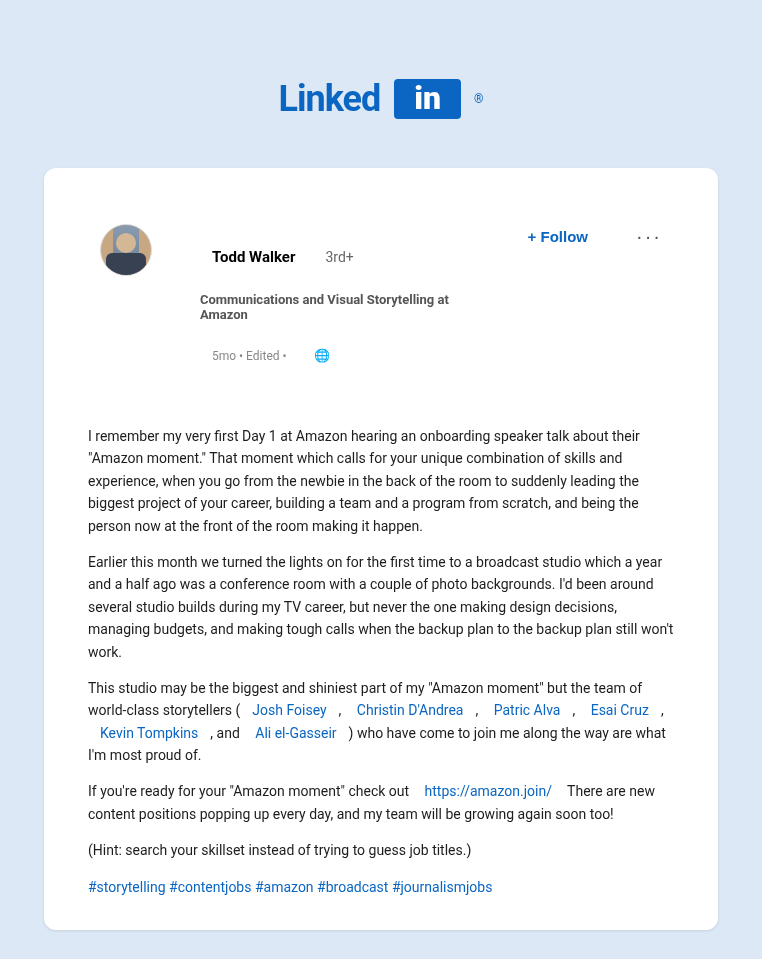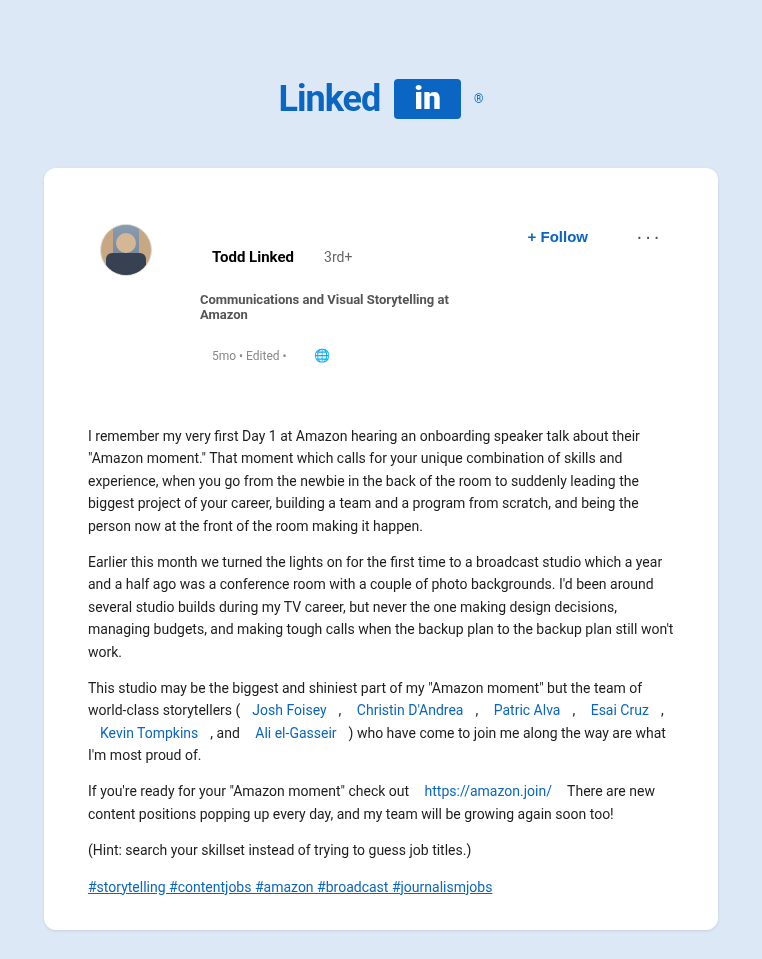--- a/index.html
+++ b/index.html
@@ -196,42 +196,41 @@
       color: #0a66c2;
       text-decoration: none;
       cursor: pointer;
     }
 
     .hashtags {
       color: #0a66c2;
       font-size: 14px;
       margin-top: 14px;
       cursor: pointer;
-      text-decoration: underline;
     }
   </style>
 </head>
 <body>
 
 <div class="linkedin-logo">
   <span class="linkedin-logo-text">Linked</span>
   <span class="linkedin-logo-box">in</span>
   <span style="color:#0a66c2; font-size:12px; vertical-align:super; margin-left:1px;">®</span>
 </div>
 
 <div class="card">
 
   <div class="post-header">
     <div class="post-header-left">
       <div class="avatar">
         <div class="avatar-person"></div>
       </div>
       <div class="user-info">
         <div class="user-name-line">
-          <span class="user-name">Todd Linked</span>
+          <span class="user-name">Todd Walker</span>
           <span class="connection-degree">3rd+</span>
         </div>
         <div class="user-title">Communications and Visual Storytelling at Amazon</div>
         <div class="post-meta">
           <span>5mo • Edited •</span>
           <span class="globe-icon">🌐</span>
         </div>
       </div>
     </div>
     <div class="post-header-right">

